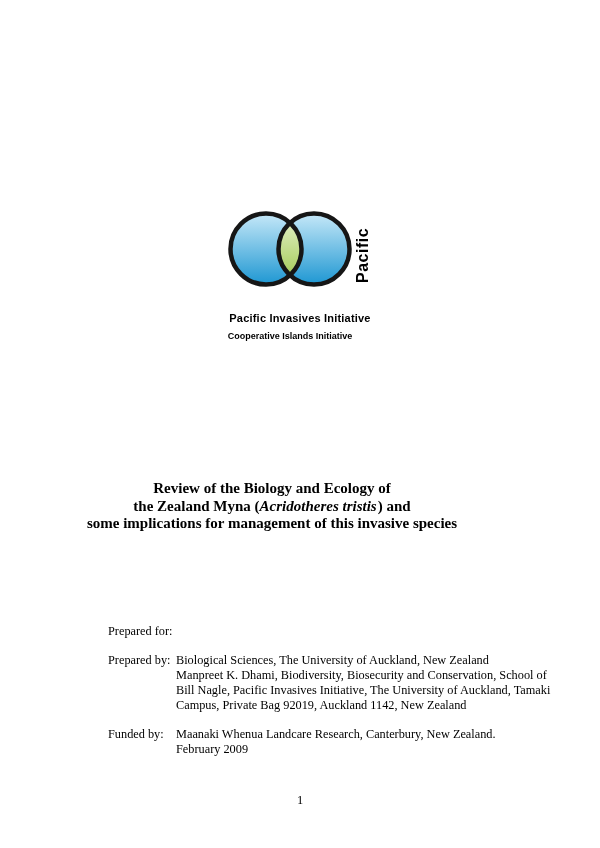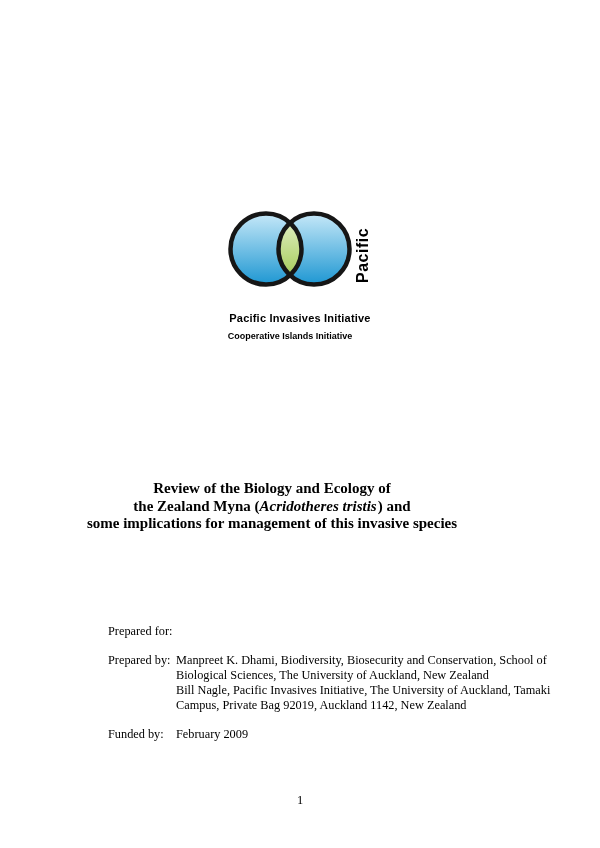--- a/index.html
+++ b/index.html
@@ -159,30 +159,31 @@
 
   <div class="details">
 
     <div class="detail-row">
       <div class="detail-label">Prepared for:</div>
     </div>
 
     <div class="detail-row">
       <div class="detail-label">Prepared by:</div>
       <div class="detail-lines">
+        <div class="detail-line">Biological Sciences, The University of Auckland, New Zealand</div>
         <div class="detail-line">Manpreet K. Dhami, Biodiversity, Biosecurity and Conservation, School of</div>
-        <div class="detail-line">Biological Sciences, The University of Auckland, New Zealand</div>
         <div class="detail-line">Bill Nagle, Pacific Invasives Initiative, The University of Auckland, Tamaki</div>
         <div class="detail-line">Campus, Private Bag 92019, Auckland 1142, New Zealand</div>
       </div>
     </div>
 
     <div class="detail-row">
       <div class="detail-label">Funded by:</div>
       <div class="detail-lines">
+        <div class="detail-line">Maanaki Whenua Landcare Research, Canterbury, New Zealand.</div>
         <div class="detail-line">February 2009</div>
       </div>
     </div>
 
   </div>
 
   <div class="page-number">1</div>
 
 </div>
 

